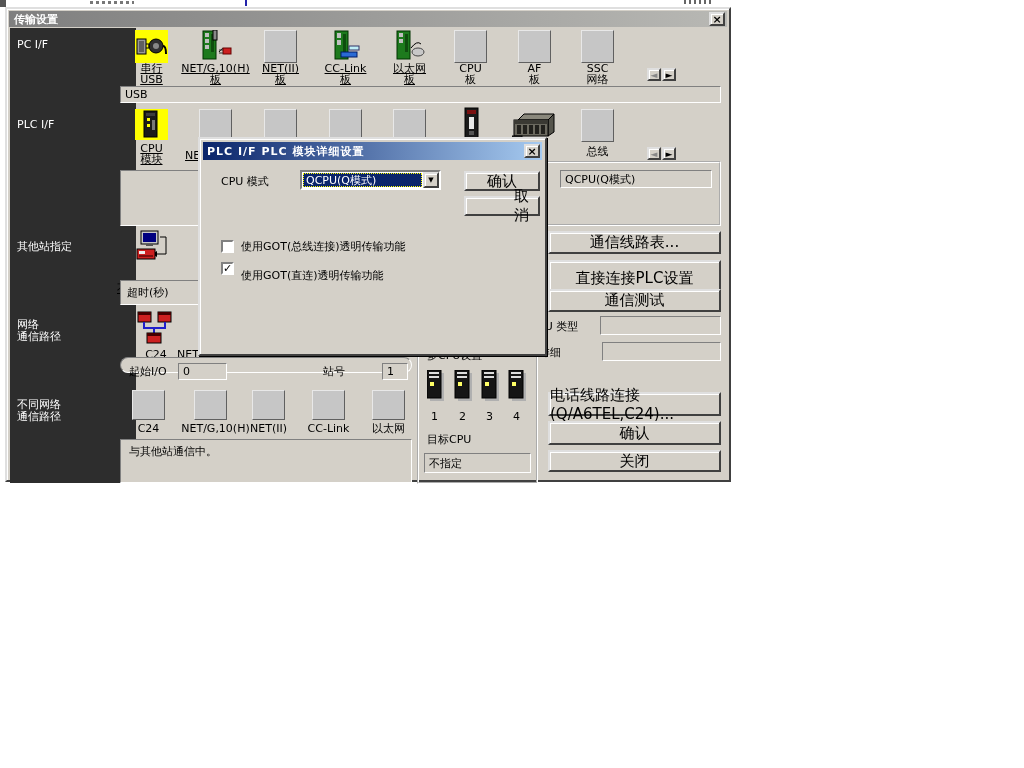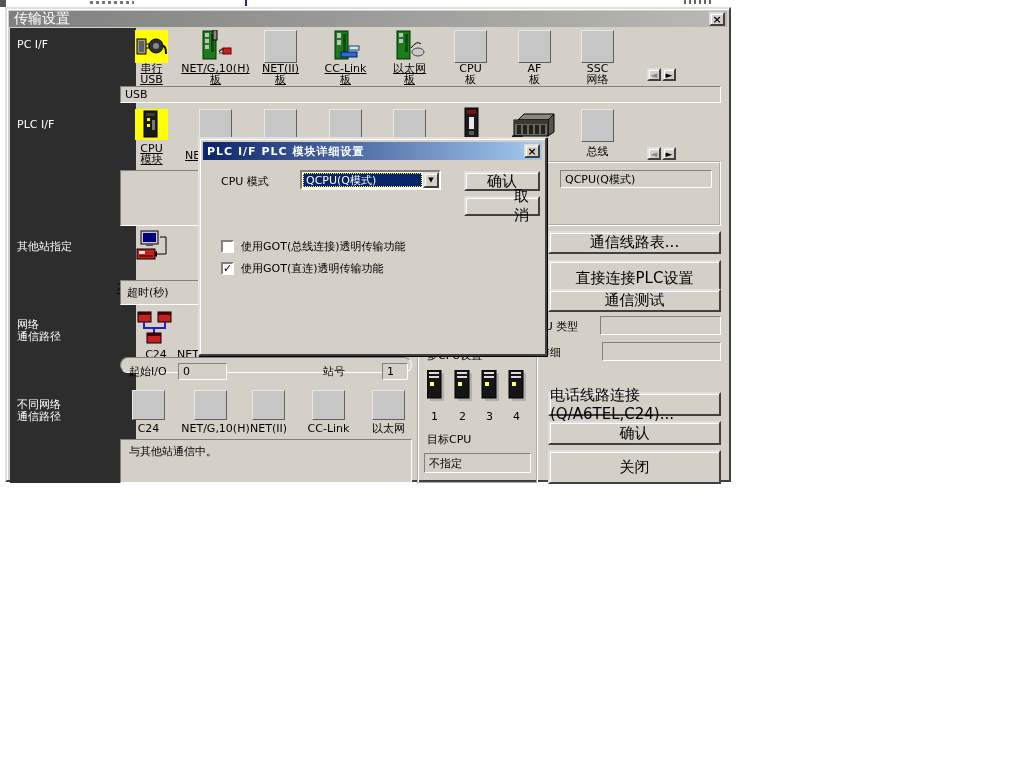--- a/index.html
+++ b/index.html
@@ -14,21 +14,21 @@
   .btn { background:#d4d0c8; border:2px solid; border-color:#dfdfdf #404040 #404040 #dfdfdf;
          box-shadow:inset 1px 1px 0 #fff; font-size:15px; color:#000;
          display:flex; align-items:center; justify-content:center; cursor:default; }
   .btn-sm { font-size:9px; padding:0; }
 
   #win { left:5px; top:7px; width:726px; height:475px; background:#d4d0c8;
          border:2px solid; border-color:#dfdfdf #404040 #404040 #dfdfdf; box-shadow:inset 1px 1px 0 #fff; }
   #win-title { left:2px; top:2px; width:718px; height:16px;
                background:linear-gradient(to right,#7f7f7f,#b8b8b4);
                display:flex; align-items:center; padding-left:5px; }
-  #win-title .t { font-size:14px; font-weight:normal; color:#fff; }
+  #win-title .t { font-size:11px; font-weight:bold; color:#fff; }
   #sidebar { left:3px; top:19px; width:126px; height:455px; background:#2d2d2d; }
   .side-lbl { position:absolute; left:7px; font-size:11px; color:#fff; line-height:13px; white-space:nowrap; }
 
   .icon-box { width:33px; height:33px; }
   .icon-plain { background:#c6c6c6; border:1px solid; border-color:#e8e8e8 #606060 #606060 #e8e8e8; }
   .icon-sel { background:#ffff00; }
   .col-lbl { position:absolute; width:73px; text-align:center; font-size:11px; line-height:11px; color:#000; }
 
   #dialog { left:191px; top:128px; width:349px; height:219px; z-index:10;
             background:#d4d0c8; border:2px solid; border-color:#dfdfdf #404040 #404040 #dfdfdf; box-shadow:inset 1px 1px 0 #fff, 1px 1px 0 #000; }
@@ -237,21 +237,21 @@
   <div class="abs sunken field" style="left:593px;top:307px;width:121px;height:19px;">
     <span></span>
   </div>
   <div class="abs lbl" style="left:532px;top:338px;">详细</div>
   <div class="abs sunken field" style="left:595px;top:333px;width:119px;height:19px;">
     <span></span>
   </div>
 
   <div class="abs btn" style="left:541px;top:383px;width:173px;height:24px;">电话线路连接(Q/A6TEL,C24)...</div>
   <div class="abs btn" style="left:541px;top:412px;width:173px;height:24px;">确认</div>
-  <div class="abs btn" style="left:541px;top:441px;width:173px;height:34px;">关闭</div>
+  <div class="abs btn" style="left:541px;top:441px;width:173px;height:22px;">关闭</div>
 
   <div class="abs" style="left:128px;top:221px;width:38px;height:34px;">
     <svg width="38" height="34">
       <rect x="6" y="1" width="17" height="13" fill="#c8c8c8" stroke="#000"></rect>
       <rect x="8" y="3" width="13" height="9" fill="#000080"></rect>
       <rect x="11" y="14" width="7" height="2" fill="#555"></rect>
       <path d="M25 7 L31 7 L31 24 L22 24" fill="none" stroke="#000"></path>
       <polygon points="22,21 22,27 17,24" fill="#000"></polygon>
       <rect x="2" y="19" width="18" height="10" fill="#cc2020" stroke="#000"></rect>
       <rect x="4" y="21" width="6" height="3" fill="#eee"></rect>
@@ -359,16 +359,16 @@
       <div class="btn combo-btn">▼</div>
     </div>
 
     <div class="abs btn" style="left:264px;top:32px;width:76px;height:20px;">确认</div>
     <div class="abs btn" style="left:264px;top:57px;width:76px;height:20px;padding-left:48px;">取消</div>
 
     <div class="abs checkbox" style="left:21px;top:101px;"></div>
     <span class="abs lbl" style="left:41px;top:102px;">使用GOT(总线连接)透明传输功能</span>
 
     <div class="abs checkbox" style="left:21px;top:123px;">✓</div>
-    <span class="abs lbl" style="left:41px;top:124px;">使用GOT(直连)透明传输功能</span>
+    <span class="abs lbl" style="left:41px;top:131px;">使用GOT(直连)透明传输功能</span>
   </div>
 
 </div>
 
 </body></html>

